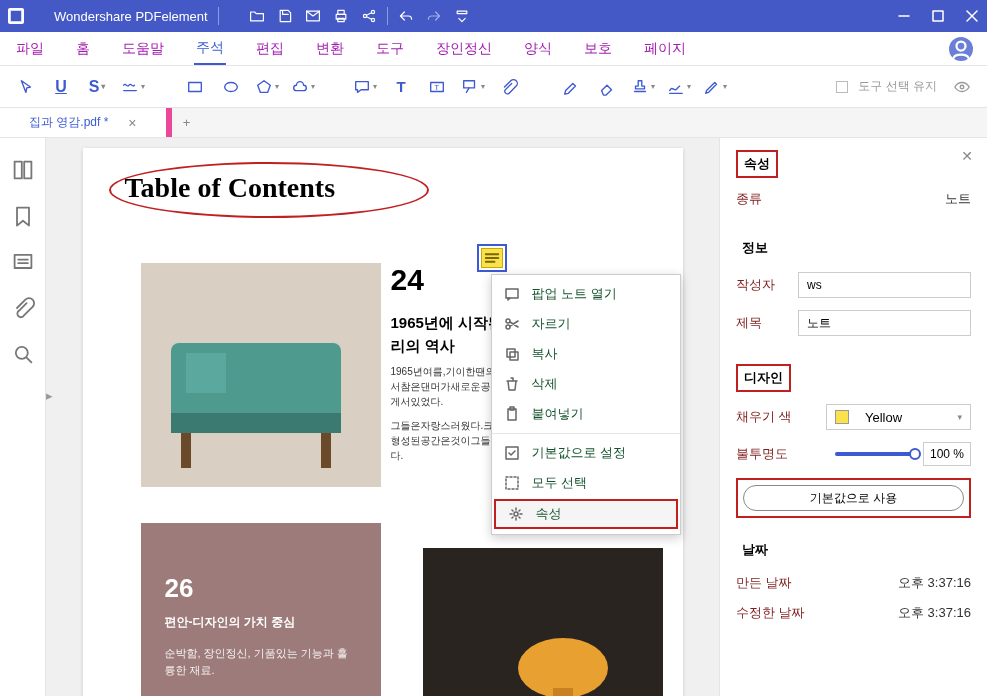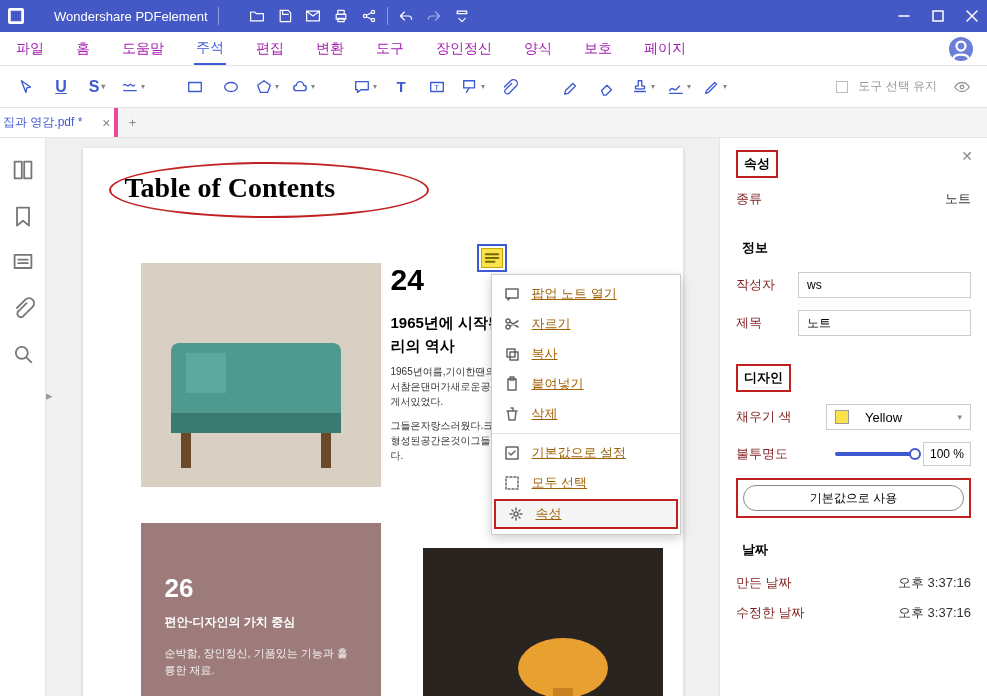--- a/index.html
+++ b/index.html
@@ -23,21 +23,21 @@
 
 .toolbar { height: 42px; display: flex; align-items: center; padding: 0 10px; gap: 6px; border-bottom: 1px solid #e5e5e5;}
 .tbtn { width: 30px; height: 30px; display:flex; align-items:center; justify-content:center; cursor:pointer; color:#3d5ad2; border-radius:3px;}
 .tbtn svg { width: 18px; height: 18px; }
 .tbtn.caret::after { content:"▾"; font-size:8px; color:#888; margin-left:2px;}
 .tgap { width: 20px; }
 .toolbar .right { margin-left: auto; display:flex; align-items:center; gap:10px; color:#999; font-size:12px;}
 .toolbar .chk { width:12px; height:12px; border:1px solid #bbb; display:inline-block;}
 
 .tabbar { height: 30px; background:#f5f5f5; border-bottom:1px solid #e5e5e5; display:flex; align-items:stretch;}
-.tab { background:#fff; border-right:4px solid #ec4899; padding: 0 3px; display:flex; align-items:center; gap:20px; color:#3d5ad2; font-size:12px;}
+.tab { background:#fff; border-right:6px solid #ec4899; padding: 0 29px; display:flex; align-items:center; gap:20px; color:#3d5ad2; font-size:12px;}
 .tab .close { color:#888; cursor:pointer; font-size:14px;}
 .addtab { width:30px; display:flex; align-items:center; justify-content:center; color:#888; cursor:pointer;}
 
 .workspace { display:flex; height: calc(696px - 32px - 34px - 42px - 30px); }
 .leftbar { width: 46px; border-right:1px solid #e5e5e5; display:flex; flex-direction:column; align-items:center; padding-top:20px; gap:22px;}
 .leftbar span { width:24px; height:24px; display:flex; align-items:center; justify-content:center; color:#777; cursor:pointer;}
 
 .canvas { flex:1; background:#f0f0f0; position:relative; overflow:hidden; display:flex; justify-content:center;}
 .page { width: 600px; background:#fff; margin-top:10px; box-shadow: 0 1px 4px rgba(0,0,0,.15); position:relative; height: 700px;}
 .toc-title { position:absolute; top:24px; left:42px; font-size:28px; font-weight:bold; font-family: Georgia, serif;}
@@ -50,21 +50,21 @@
 .block-pink .num { font-size:26px; font-weight:bold;}
 .block-pink .h { font-size:12px; font-weight:bold; margin-top:10px; line-height:1.4;}
 .block-pink .d { font-size:11px; margin-top:14px; line-height:1.6; opacity:.9;}
 .txt24 { position:absolute; top:115px; left:308px; font-size:30px; font-weight:bold;}
 .txt24h { position:absolute; top:164px; left:308px; font-size:15px; font-weight:bold; line-height:1.5; width: 140px;}
 .txt24d { position:absolute; top:216px; left:308px; font-size:10px; line-height:1.5; width:150px; color:#333;}
 .txt24d2 { position:absolute; top:270px; left:308px; font-size:10px; line-height:1.5; width:150px; color:#333;}
 .expand-handle { position:absolute; top: 250px; left:0; width:8px; height:20px; color:#999;}
 
 .ctxmenu { position:absolute; top:126px; left:408px; width:190px; background:#fff; border:1px solid #ccc; box-shadow: 0 3px 10px rgba(0,0,0,.2); z-index:10; padding:4px 0;}
-.ctxmenu .row { height:30px; display:flex; align-items:center; padding: 0 12px; gap:12px; font-size:13px; color:#a16207; cursor:pointer;text-decoration:underline;}
+.ctxmenu .row { height:30px; display:flex; align-items:center; padding: 0 12px; gap:12px; font-size:13px; color:#14532d; cursor:pointer;}
 .ctxmenu .row.hilite { background:#f5f5f5; border:2px solid #c02020; margin: 1px 2px; height:30px;}
 .ctxmenu .icn { width:16px; height:16px; display:flex; align-items:center; justify-content:center; color:#666;}
 .ctxmenu .div { height:1px; background:#e5e5e5; margin:4px 0;}
 
 .proppanel { width: 268px; border-left:1px solid #e5e5e5; padding: 12px 16px; position:relative; overflow:auto;}
 .proppanel .closep { position:absolute; top:10px; right:14px; color:#888; cursor:pointer; font-size:14px;}
 .section-label { display:inline-block; font-size:13px; font-weight:bold; padding: 3px 6px;}
 .section-label.boxed { border:2px solid #c02020;}
 .prop-row { display:flex; align-items:center; margin: 12px 0; font-size:13px;}
 .prop-row .lbl { width: 90px; color:#7f1d1d;}
@@ -391,33 +391,33 @@
               <svg viewBox="0 0 16 16">
                 <rect x="3" y="3" width="8" height="8"></rect>
                 <rect x="6" y="6" width="8" height="8"></rect>
               </svg>
             </span>
           <span>복사</span>
         </div>
         <div class="row">
           <span class="icn">
               <svg viewBox="0 0 16 16">
+                <path d="M4 5h8l-1 9H5zM3 5h10M7 2h2v3"></path>
+              </svg>
+            </span>
+          <span>삭제</span>
+        </div>
+        <div class="row">
+          <span class="icn">
+              <svg viewBox="0 0 16 16">
                 <rect x="4" y="3" width="8" height="11"></rect>
                 <rect x="6" y="1" width="4" height="3"></rect>
               </svg>
             </span>
           <span>붙여넣기</span>
-        </div>
-        <div class="row">
-          <span class="icn">
-              <svg viewBox="0 0 16 16">
-                <path d="M4 5h8l-1 9H5zM3 5h10M7 2h2v3"></path>
-              </svg>
-            </span>
-          <span>삭제</span>
         </div>
         <div class="div"></div>
         <div class="row">
           <span class="icn">
               <svg viewBox="0 0 16 16">
                 <rect x="2" y="2" width="12" height="12"></rect>
                 <path d="M5 8l2 2 4-4"></path>
               </svg>
             </span>
           <span>기본값으로 설정</span>

